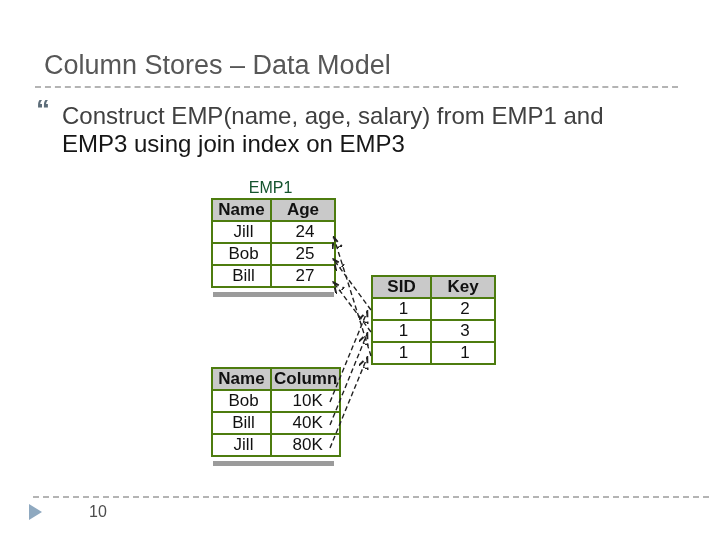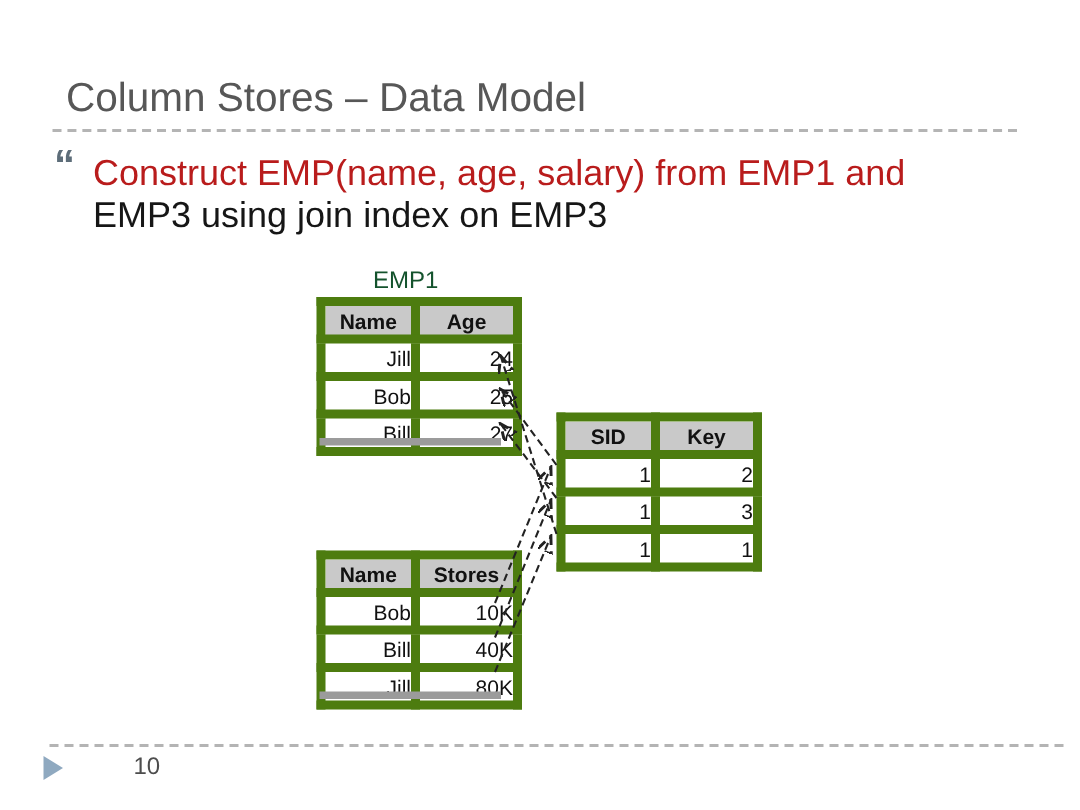--- a/index.html
+++ b/index.html
@@ -17,44 +17,44 @@
     position:absolute;left:35px;top:86px;width:643px;height:0;
     border-top:2px dashed #b4b4b4;
   }
   
   .bullet-glyph{
     position:absolute;left:36px;top:100px;
     font-size:28px;line-height:20px;color:#5d6d79;font-weight:700;
   }
   .body-line1{
     position:absolute;left:62px;top:102px;width:620px;
-    font-size:24px;line-height:28px;color:#b91c1c;white-space:nowrap;
+    font-size:24px;line-height:28px;color:#404040;white-space:nowrap;
   }
   .body-line2{
     position:absolute;left:62px;top:130px;width:620px;
     font-size:24px;line-height:28px;color:#161616;white-space:nowrap;
   }
   
   .tbl-title{
     position:absolute;width:119px;text-align:center;
     font-size:16px;color:#14532d;
   }
   table.dtable{
     position:absolute;border-collapse:collapse;table-layout:fixed;
     background:#ffffff;
   }
   table.dtable th,table.dtable td{
-    border:6px solid #4d7c0f;height:19px;overflow:hidden;
-    font-size:14px;color:#111;
+    border:2px solid #4d7c0f;height:19px;overflow:hidden;
+    font-size:17px;color:#111;
   }
   table.dtable th{
     background:#c9c9c9;font-weight:700;text-align:center;padding:0 2px;
   }
   table.dtable td{
-    text-align:right;padding:0 0 0 4px;font-weight:400;
+    text-align:center;padding:0 0 0 4px;font-weight:400;
   }
   .col-a{width:53px;}
   .col-b{width:58px;}
   .tbl-shadow{
     position:absolute;height:5px;background:#9b9b9b;width:121px;
   }
   
   .emp1-title{left:211px;top:179px;}
   .emp1-table{left:211px;top:198px;}
   .emp1-shadow{left:213px;top:292px;}
@@ -133,21 +133,21 @@
       <td>1</td>
       <td>1</td>
     </tr>
   </tbody>
     </table>
 
   <table class="dtable emp3-table">
     <tbody>
         <tr>
       <th class="col-a">Name</th>
-      <th class="col-b">Stores</th>
+      <th class="col-b">Column</th>
     </tr>
     <tr>
       <td>Bob</td>
       <td>10K</td>
     </tr>
     <tr>
       <td>Bill</td>
       <td>40K</td>
     </tr>
     <tr>

